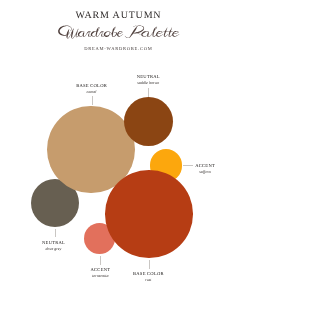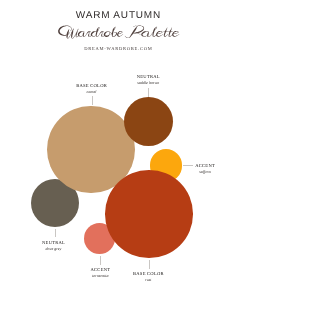--- a/index.html
+++ b/index.html
@@ -10,21 +10,21 @@
     font-family:"Liberation Serif", serif;
     -webkit-font-smoothing:antialiased;
     text-rendering:geometricPrecision;
   }
   #page{position:relative;width:236px;height:312px;}
 
   
   .hdr{position:absolute;left:0;right:0;text-align:center;transform:translateZ(0);}
   #title-main{
     top:11.0px;
-    font-family:Liberation Sans, sans-serif;
+    font-family:Liberation Serif, serif;
     font-size:10.0px;line-height:10px;
     letter-spacing:0.82px;
     color:#2f2b2a;
     text-indent:0.82px;
   }
   #title-sub{position:absolute;left:0;top:0;width:236px;height:312px;pointer-events:none;}
   #script-svg{display:block;}
   #title-url{
     top:46.3px;
     font-family:"Liberation Serif", serif;

